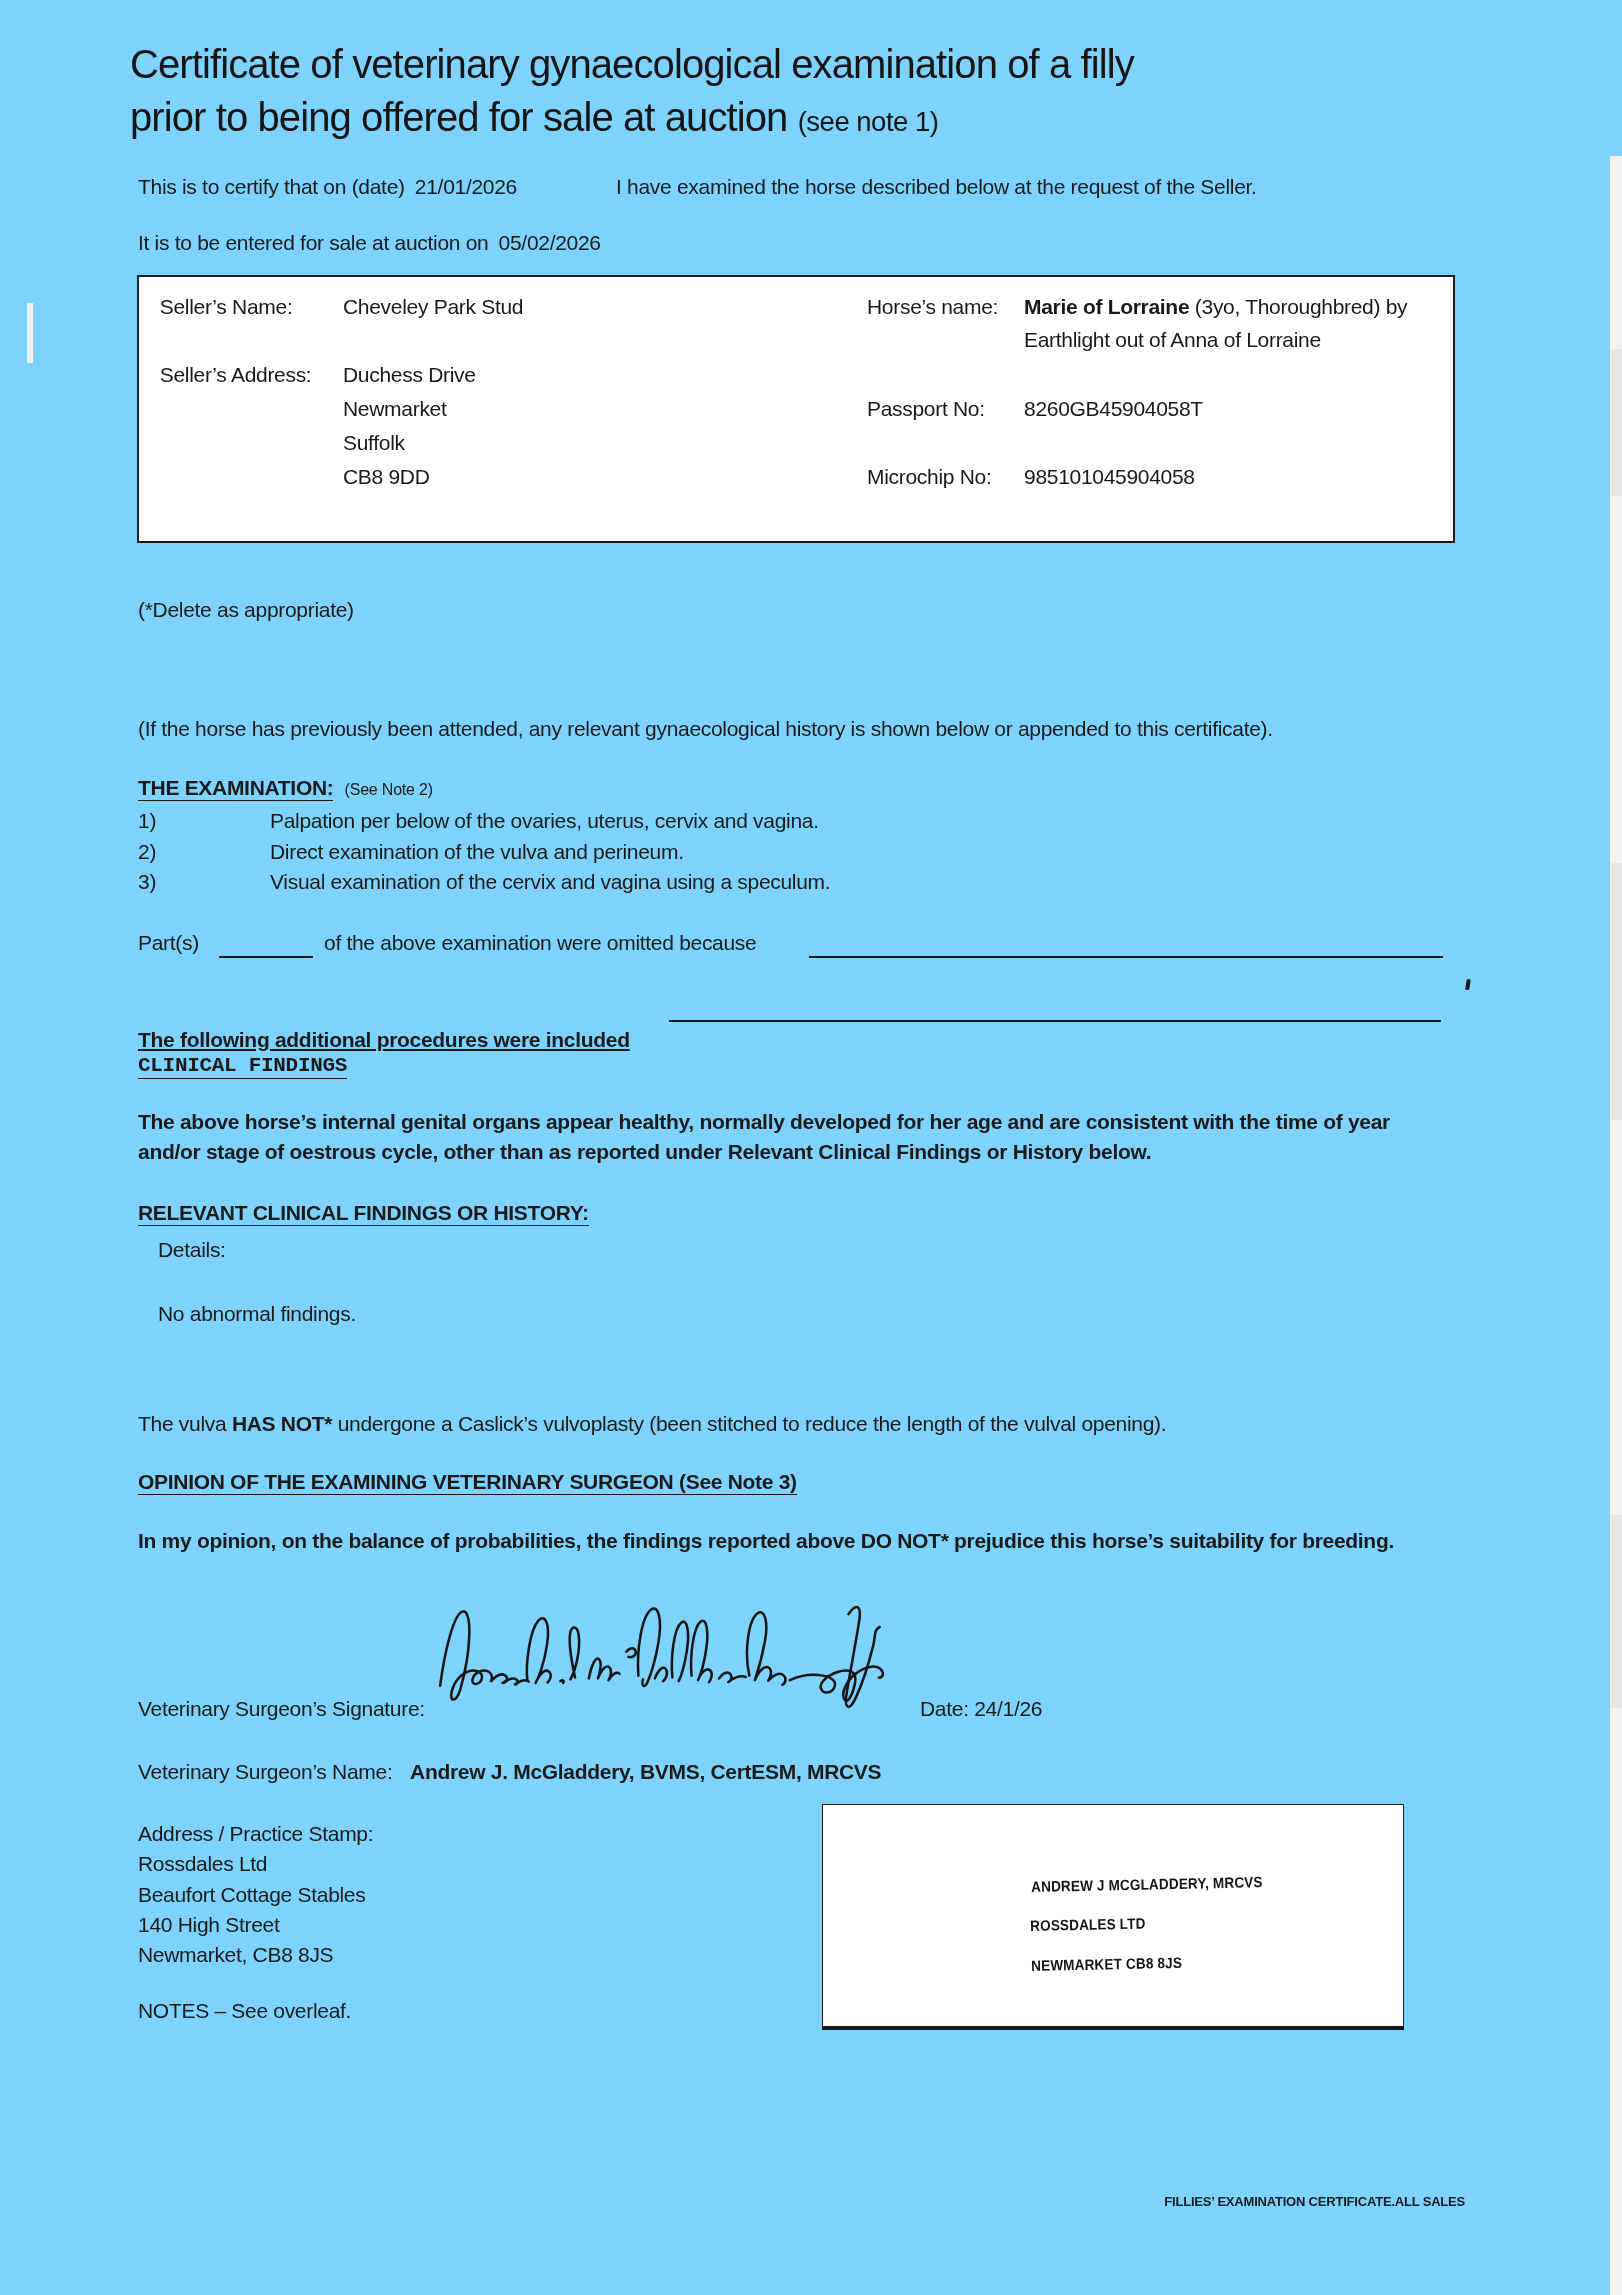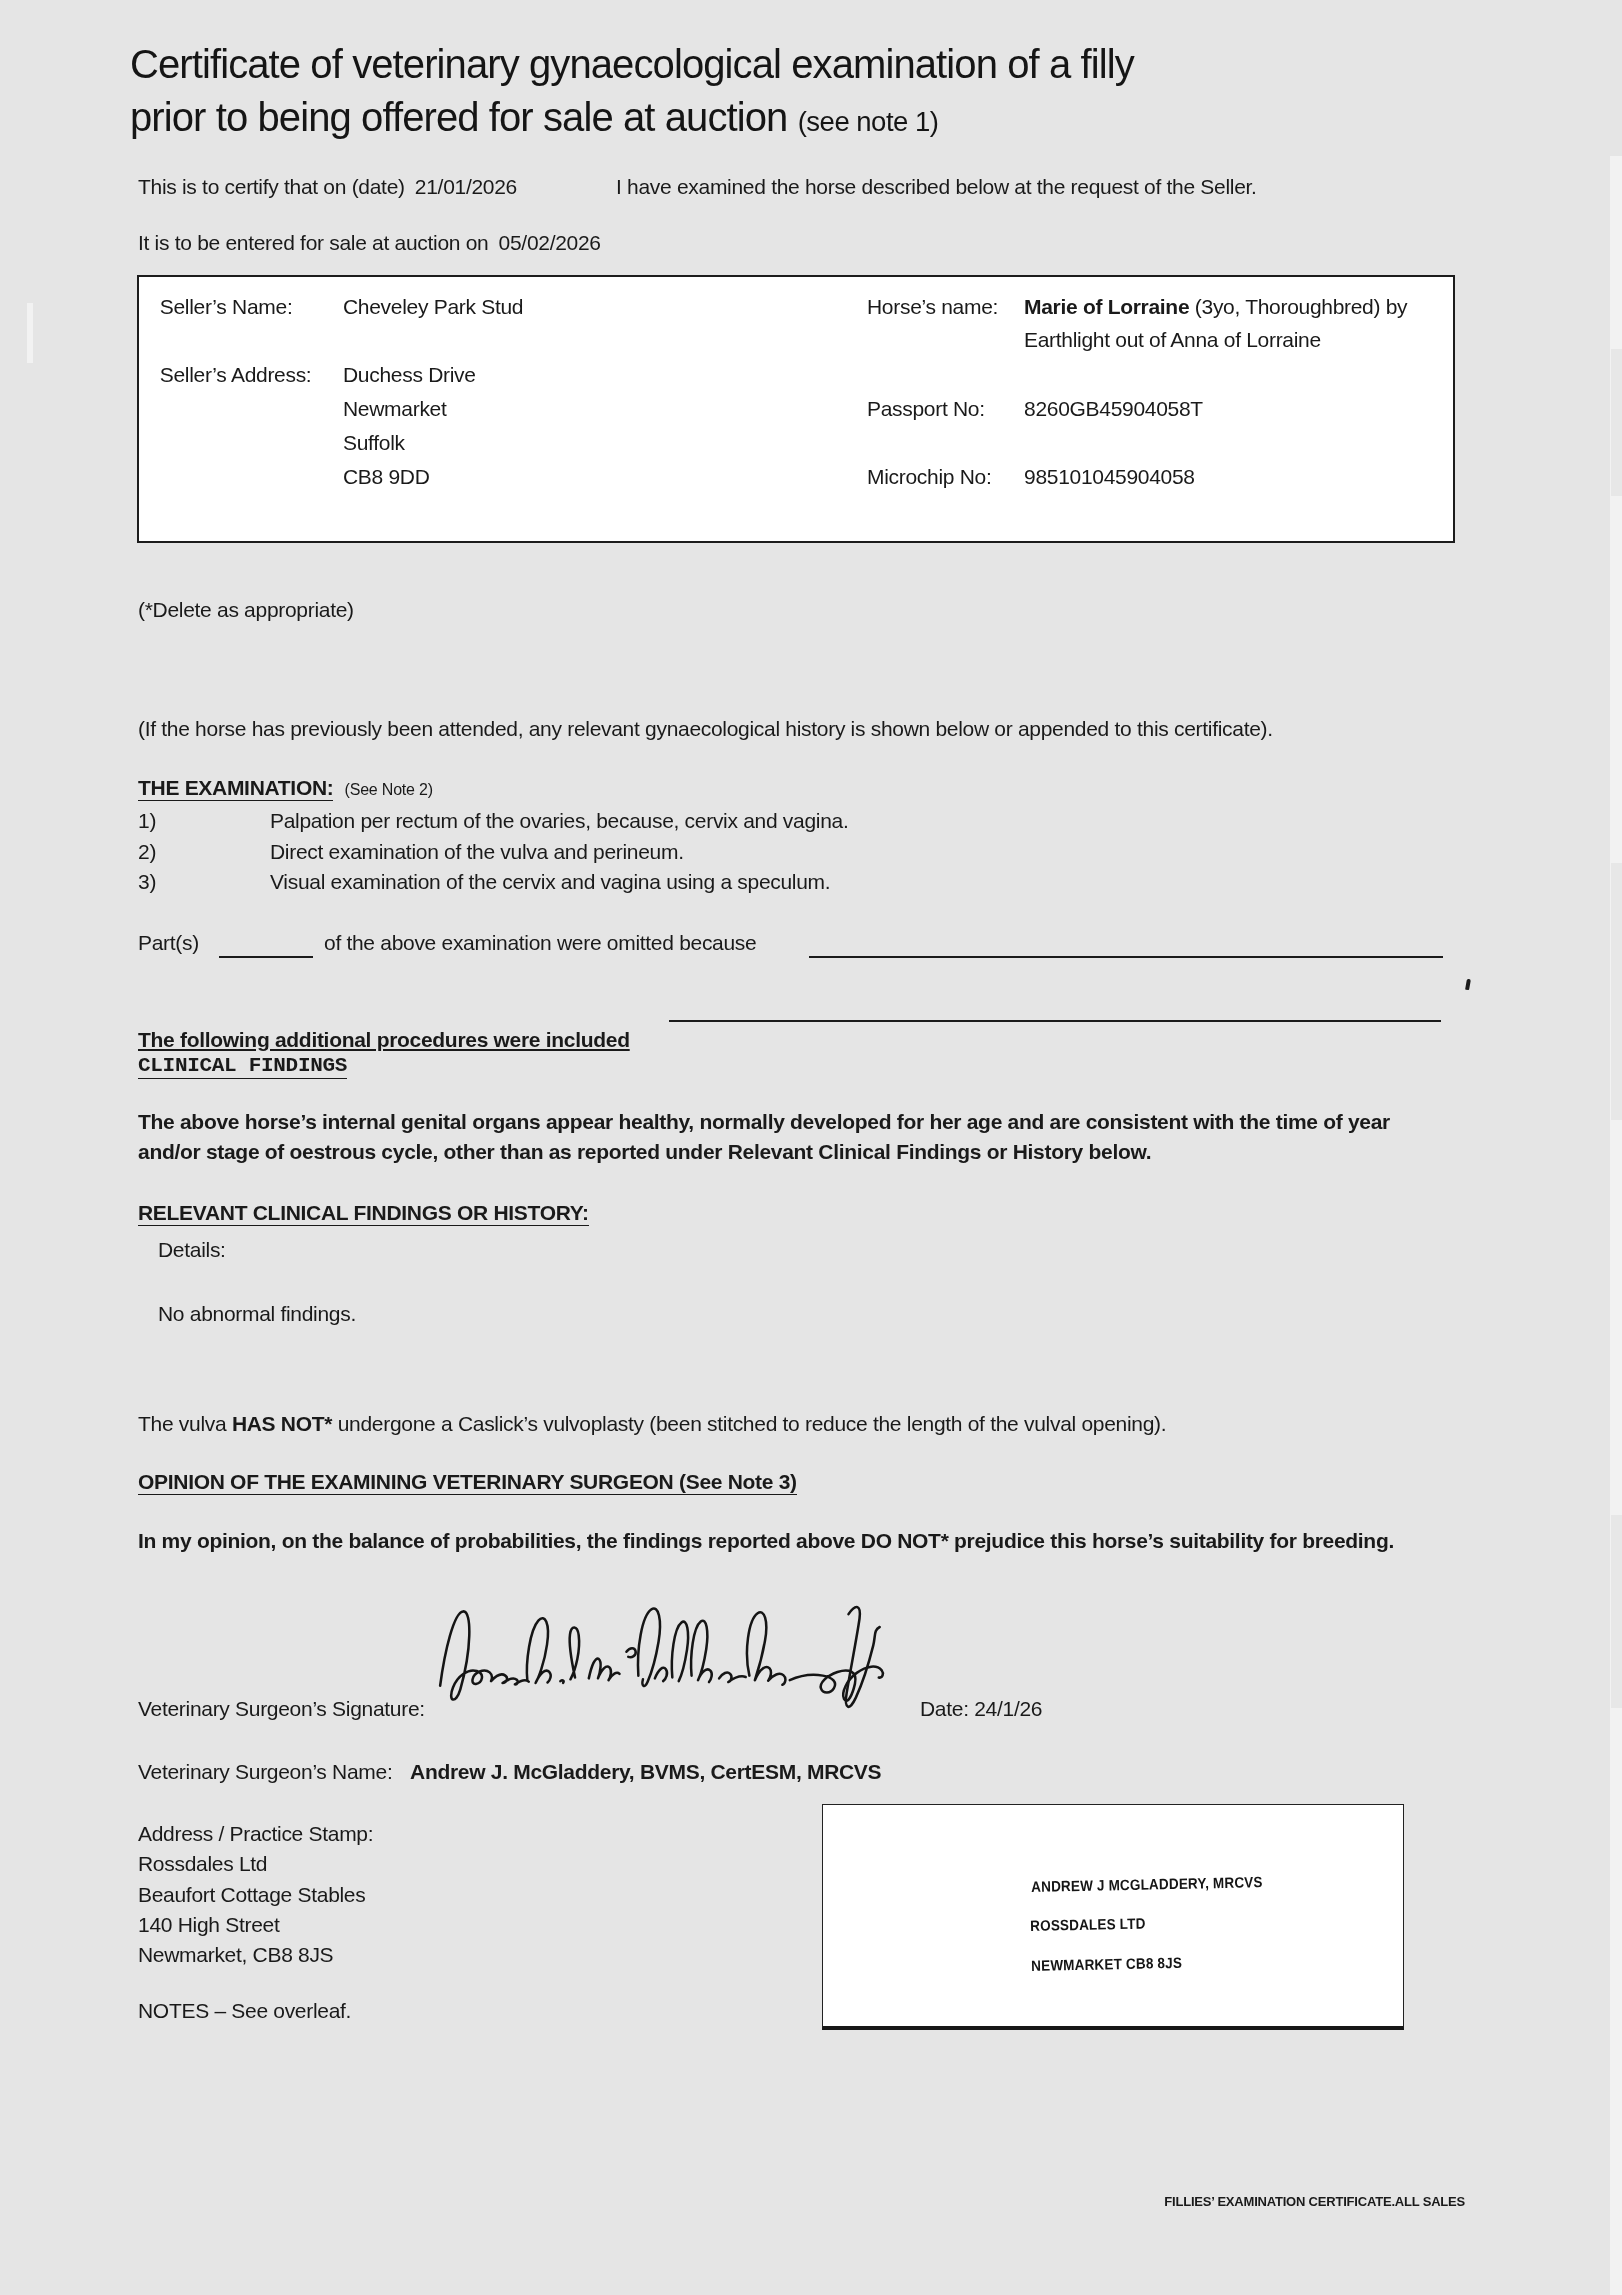--- a/index.html
+++ b/index.html
@@ -1,20 +1,20 @@
 <!DOCTYPE html>
 <html style="font-size:7.3px"><head>
 <meta charset="utf-8">
 <style>
   html,body{margin:0;padding:0;background:#ffffff;}
   #page{
     position:relative;
     width:1622px;
     height:2295px;
-    background:#e5e5e5;
+    background:#7dd3fc;
     font-family:"Liberation Sans", sans-serif;
     color:#1a1a1a;
     overflow:hidden;
   }
   .abs{position:absolute;}
   .t{font-size:21px;letter-spacing:-0.3px;color:#1a1a1a;white-space:nowrap;}
   .b{font-weight:bold;}
   .u{border-bottom:1.8px solid #1a1a1a;padding-bottom:1.4px;}
   .title{font-size:40px;letter-spacing:-0.9px;color:#151515;white-space:nowrap;}
   .title-note{font-size:27.5px;letter-spacing:-0.5px;}
@@ -83,21 +83,21 @@
 
 
   <div class="abs t" style="left:138px;top:717px;">(If the horse has previously been attended, any relevant gynaecological history is shown below or appended to this certificate).</div>
 
   <div class="abs t" style="left:138px;top:776px;">
     <span class="b u">THE EXAMINATION:</span>
     <span class="note38" style="margin-left:5.5px;">(See Note 2)</span>
   </div>
 
   <div class="abs t" style="left:138px;top:809px;">1)</div>
-  <div class="abs t" style="left:270px;top:809px;">Palpation per rectum of the ovaries, because, cervix and vagina.</div>
+  <div class="abs t" style="left:270px;top:809px;">Palpation per below of the ovaries, uterus, cervix and vagina.</div>
   <div class="abs t" style="left:138px;top:840px;">2)</div>
   <div class="abs t" style="left:270px;top:840px;">Direct examination of the vulva and perineum.</div>
   <div class="abs t" style="left:138px;top:870px;">3)</div>
   <div class="abs t" style="left:270px;top:870px;">Visual examination of the cervix and vagina using a speculum.</div>
 
   <div class="abs t" style="left:138px;top:931px;">Part(s)</div>
   <div class="blank" style="left:219px;top:956px;width:94px;"></div>
   <div class="abs t" style="left:324px;top:931px;">of the above examination were omitted because</div>
   <div class="blank" style="left:809px;top:956px;width:634px;"></div>
 

